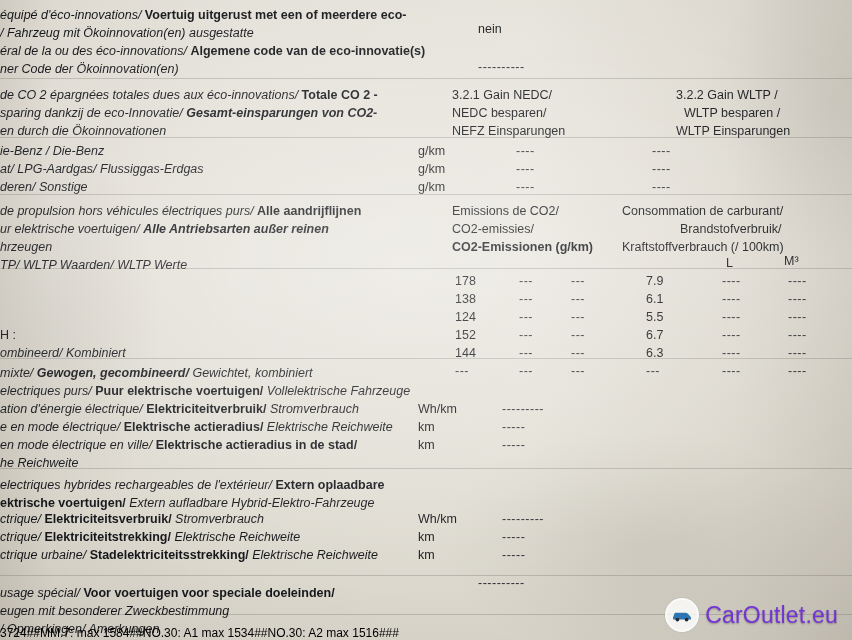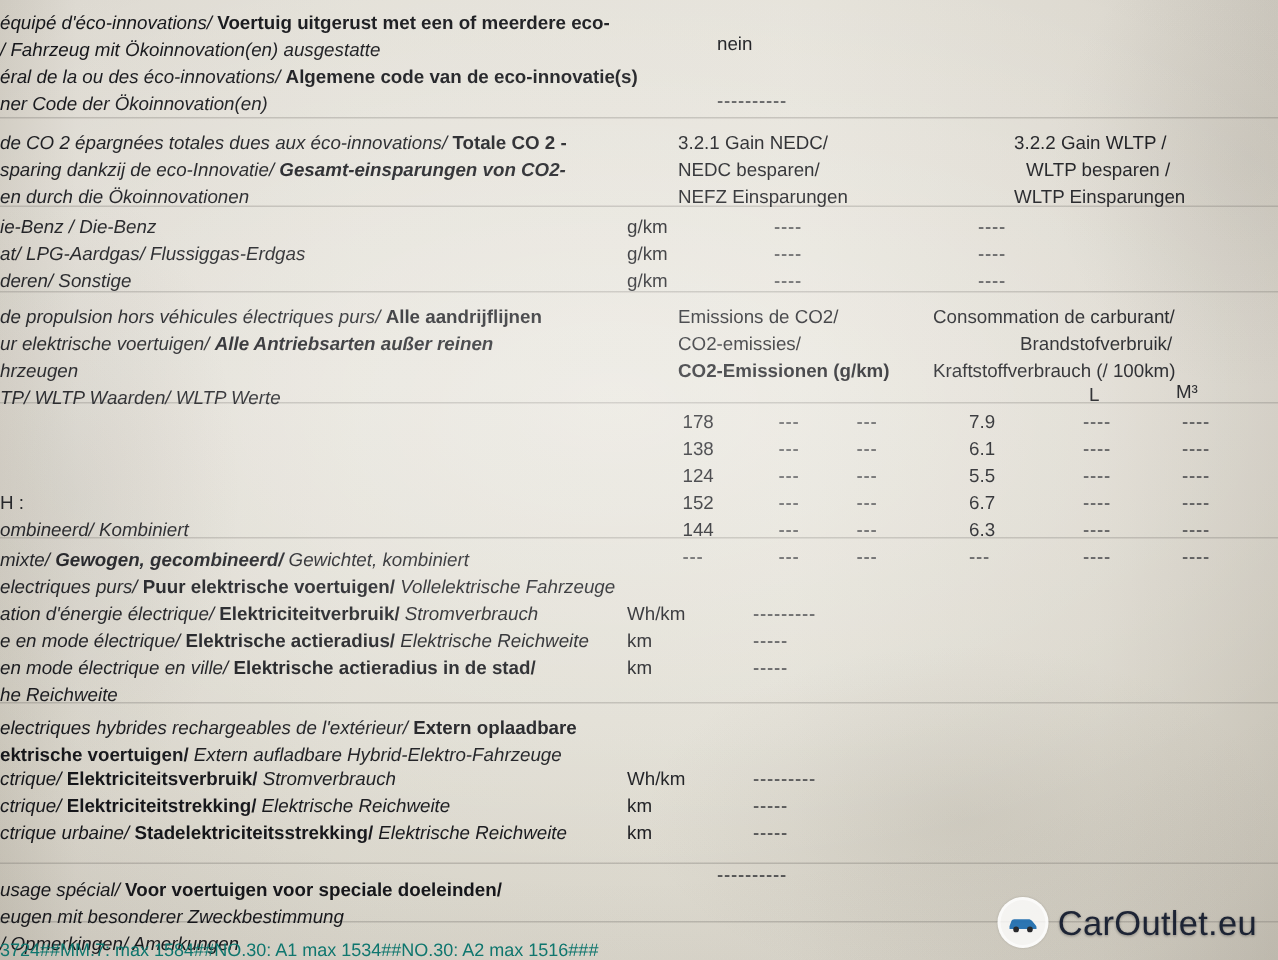--- a/index.html
+++ b/index.html
@@ -48,27 +48,27 @@
   }
   .wm .badge{
     width:30px;height:30px;border-radius:50%;
     background:rgba(255,255,255,0.85);
     border:2px solid rgba(255,255,255,0.95);
     display:flex;align-items:center;justify-content:center;
     box-shadow:0 0 2px rgba(0,0,0,0.15);
   }
   .wm .badge svg{display:block;}
   .wm .wmtext{
-    font-size:23px;color:#0f172a;font-weight:normal;
+    font-size:23px;color:#6d28d9;font-weight:normal;
     text-shadow:0 1px 2px rgba(0,0,0,0.35);
     letter-spacing:0.2px;
   }
   .bottomline{
     position:absolute;left:0;bottom:0;width:100%;
-    font-size:12px;color:#0f766e;white-space:nowrap;
+    font-size:12px;color:#000000;white-space:nowrap;
     overflow:hidden;
   }
 </style>
 </head>
 <body>
 
 <div class="paper"></div>
 
 <div class="smudge" style="left:-60px;top:120px;width:220px;height:420px;background:radial-gradient(closest-side, rgba(120,115,105,0.12), rgba(120,115,105,0));"></div>
 <div class="smudge" style="left:430px;top:430px;width:420px;height:230px;background:radial-gradient(closest-side, rgba(130,124,112,0.14), rgba(130,124,112,0));"></div>

